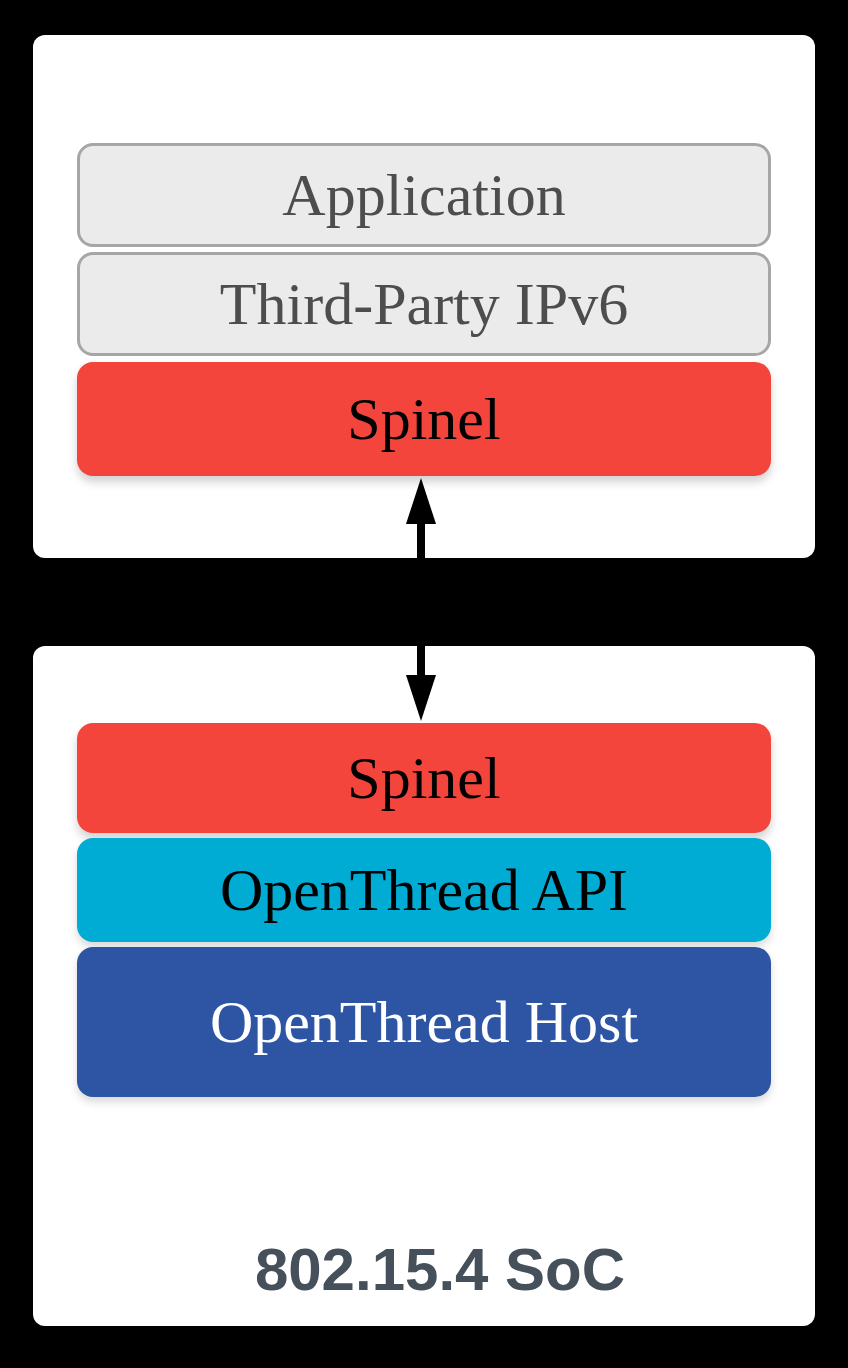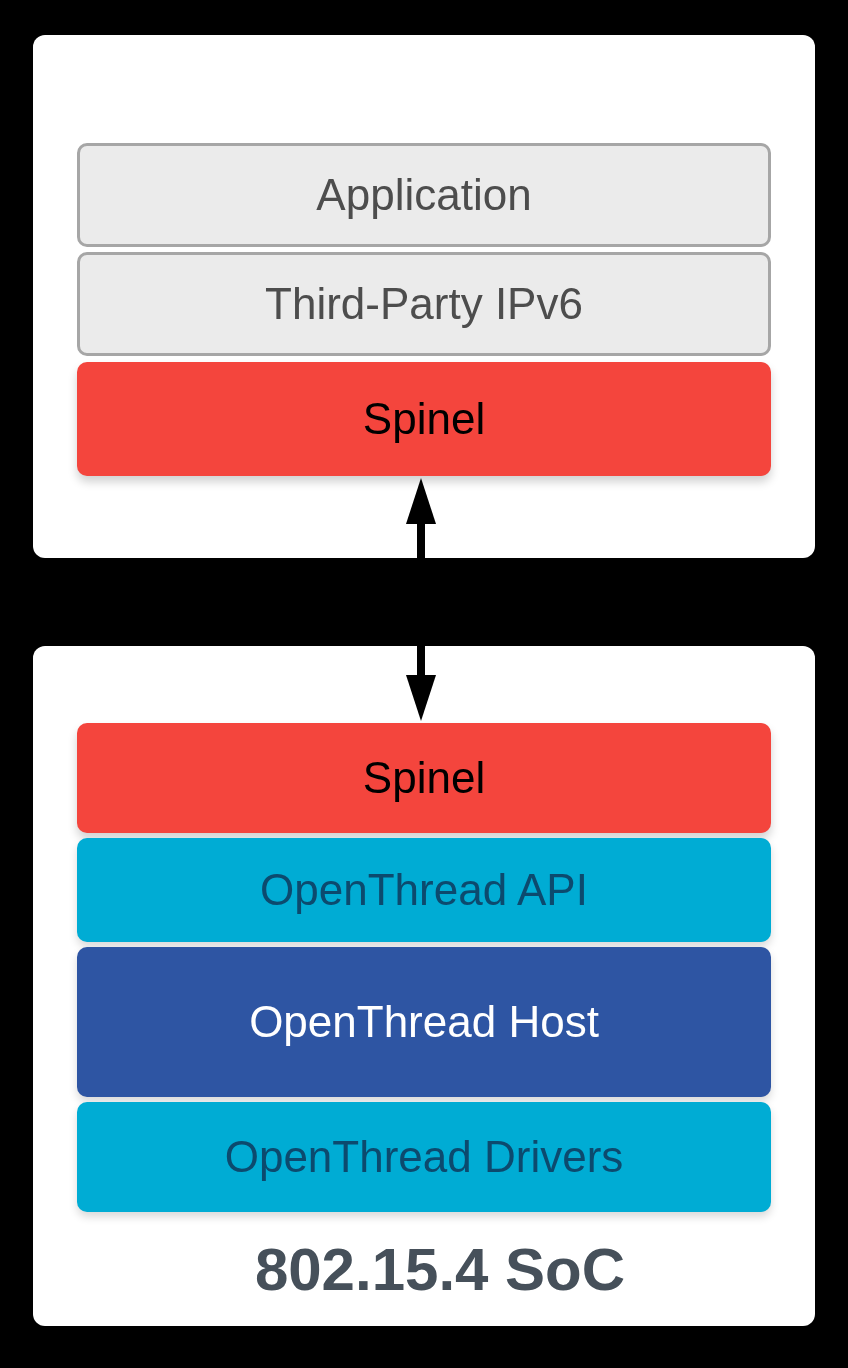--- a/index.html
+++ b/index.html
@@ -42,45 +42,46 @@
     width: 694px;
     display: flex;
     flex-direction: column;
   }
   .host .stack { top: 108px; }
   .soc  .stack { top: 77px;  }
 
   .layer {
     box-sizing: border-box;
     width: 100%;
-    border-radius: 10px;
+    border-radius: 16px;
     display: flex;
     align-items: center;
     justify-content: center;
-    font-size: 44px;
+    font-size: 60px;
     line-height: 1;
+    font-family: Liberation Serif, serif;
   }
   .layer + .layer { margin-top: 5px; }
 
   .layer.gray {
     height: 104px;
     background: #EBEBEB;
     border: 3px solid #A6A6A6;
     color: #4D4D4D;
   }
   .layer.red {
     background: #F4453D;
     color: #000000;
     box-shadow: 0 6px 10px rgba(0,0,0,0.18);
   }
   .host .layer.red { height: 114px; margin-top: 6px; }
   .soc  .layer.red { height: 110px; }
   .layer.cyan {
     background: #00ACD4;
-    color: #0c4a6e;
+    color: #000000;
     box-shadow: 0 5px 8px rgba(0,0,0,0.15);
   }
   .layer.cyan.api     { height: 104px; }
   .layer.cyan.drivers { height: 110px; }
   .layer.blue {
     height: 150px;
     background: #2E55A3;
     color: #ffffff;
     box-shadow: 0 5px 8px rgba(0,0,0,0.15);
   }
@@ -125,18 +126,17 @@
     <polygon points="20,0 5,46 35,46" fill="#000000"></polygon>
     <rect x="16" y="44" width="8" height="155" fill="#000000"></rect>
     <polygon points="20,243 5,197 35,197" fill="#000000"></polygon>
   </svg>
 
   <div class="panel soc">
     <div class="stack">
       <div class="layer red">Spinel</div>
       <div class="layer cyan api">OpenThread API</div>
       <div class="layer blue">OpenThread Host</div>
-      <div class="layer cyan drivers">OpenThread Drivers</div>
     </div>
     <div class="soc-caption">802.15.4 SoC</div>
   </div>
 
 </div>
 
 </body></html>

